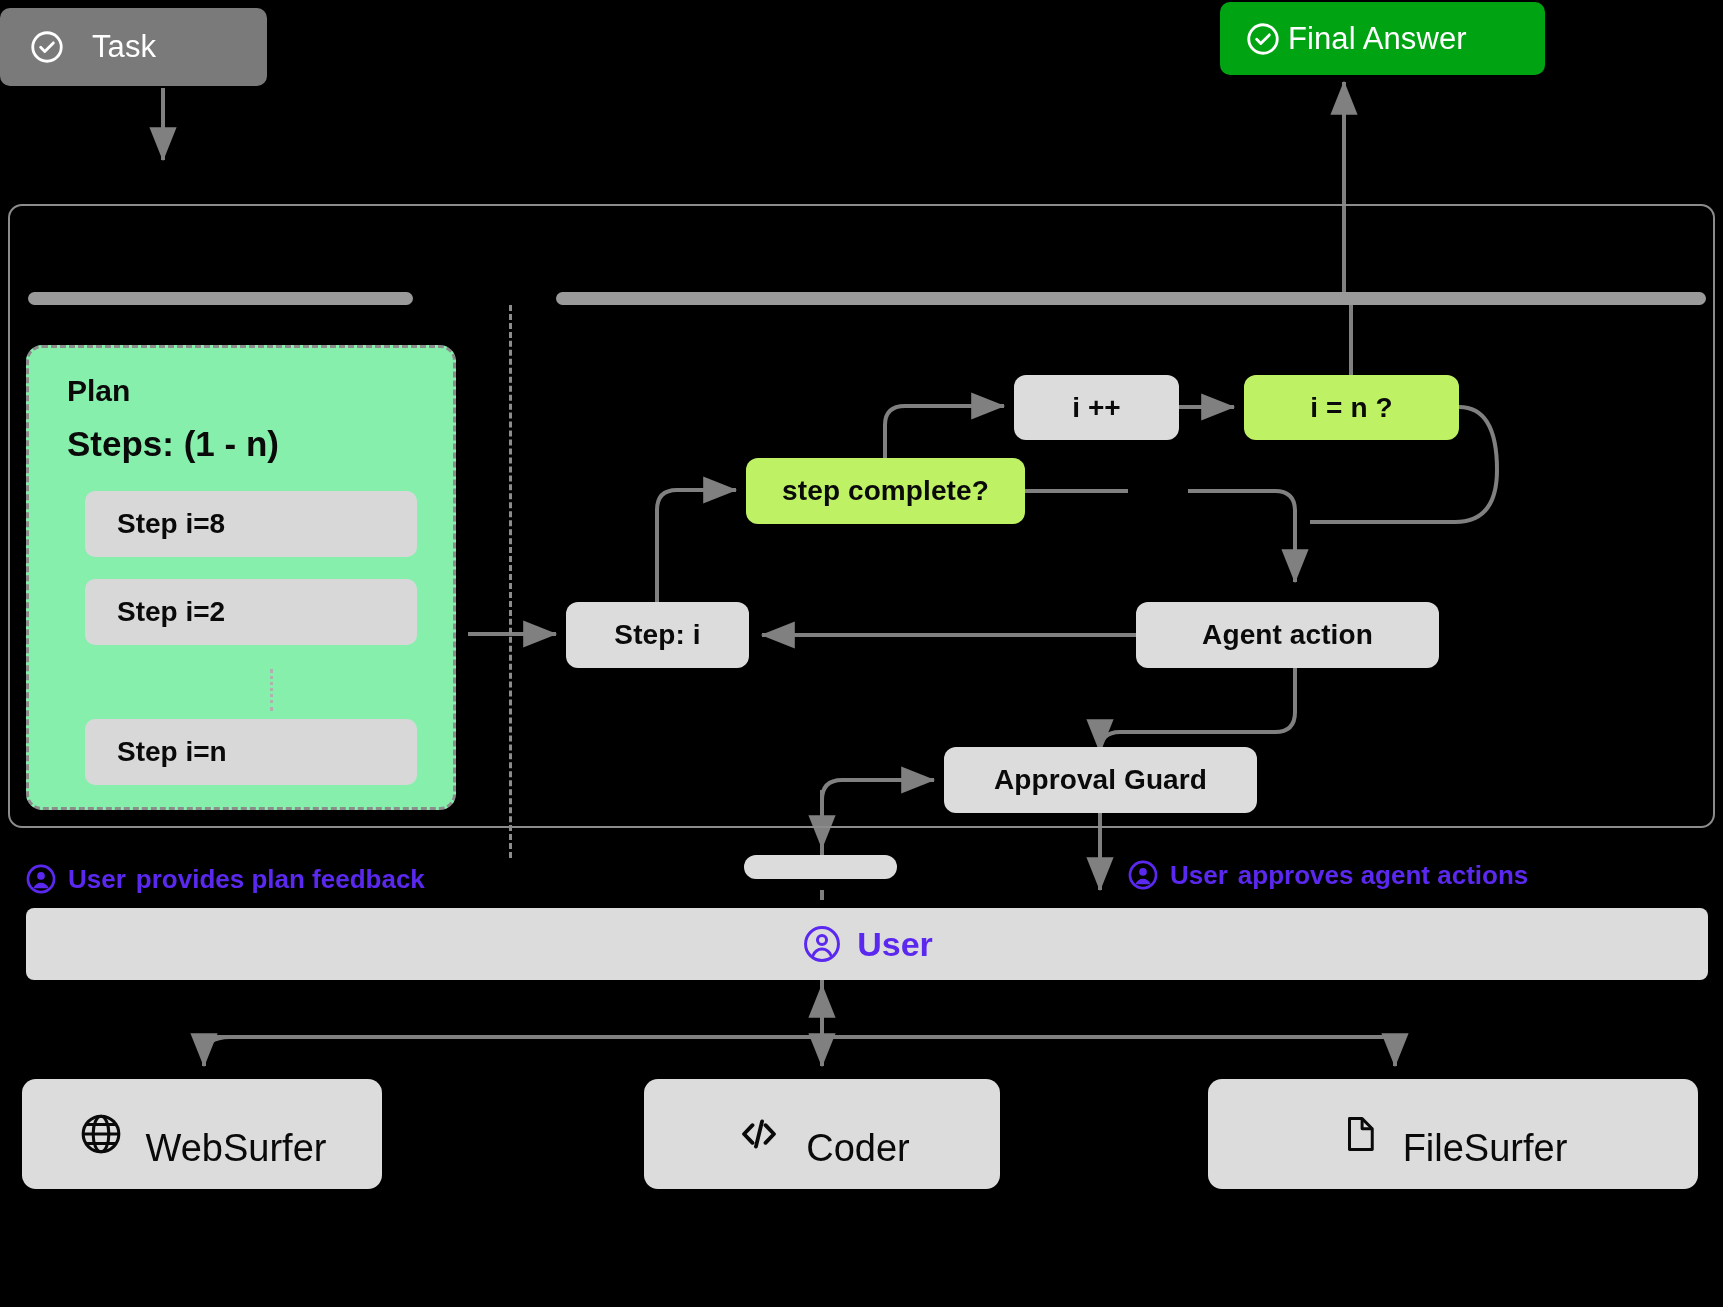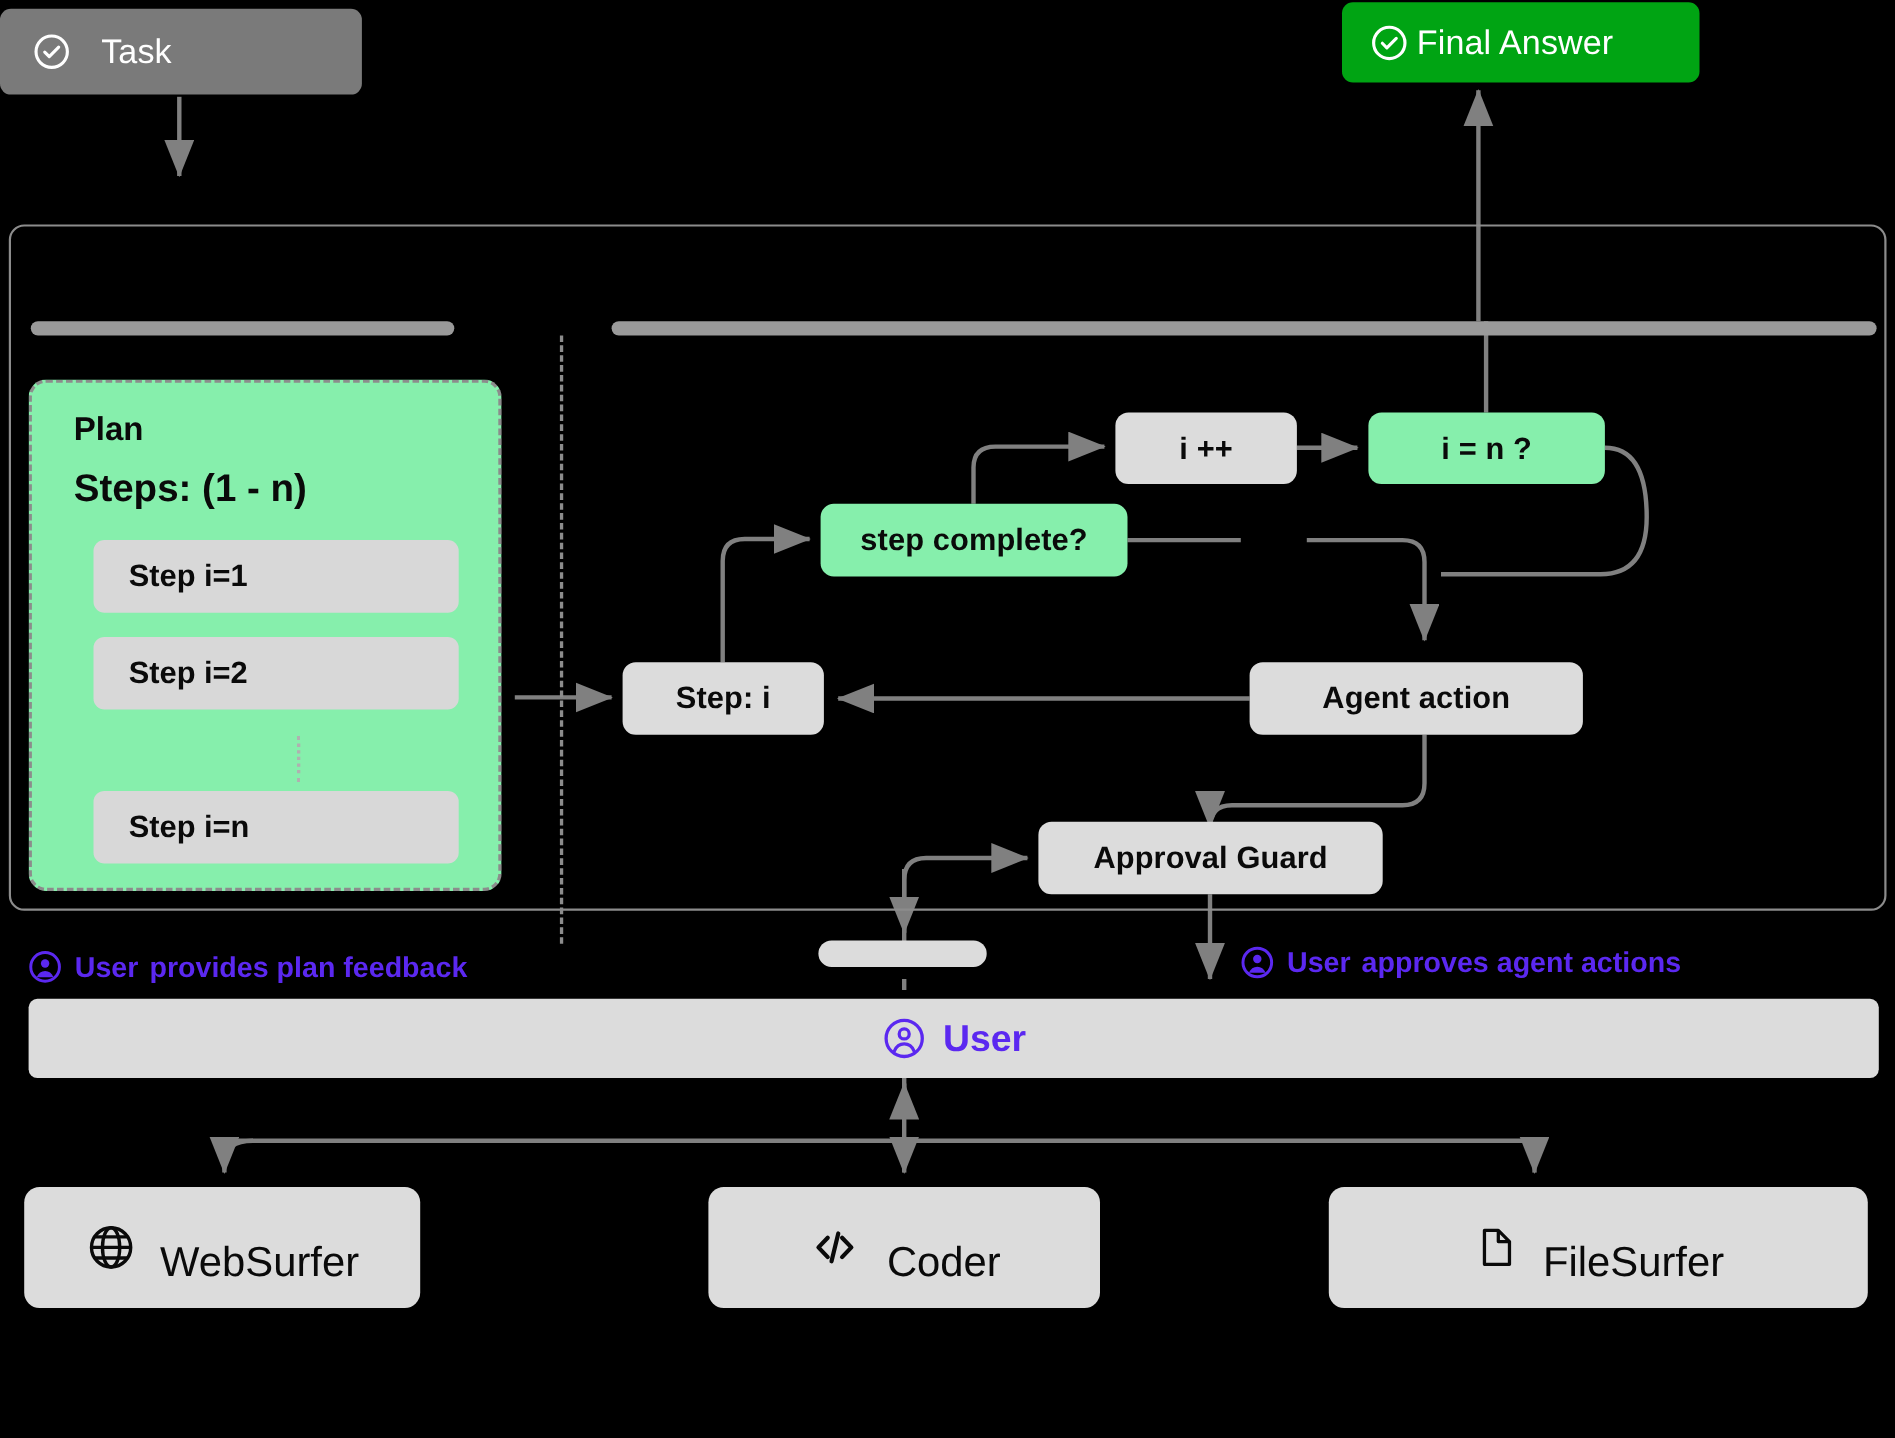--- a/index.html
+++ b/index.html
@@ -5,24 +5,24 @@
   html,body{margin:0;padding:0;background:#000;}
   body{width:1723px;height:1307px;position:relative;overflow:hidden;
        font-family:"Liberation Sans","DejaVu Sans",sans-serif;}
   #stage{position:absolute;left:0;top:0;width:1723px;height:1307px;}
   svg.edges{position:absolute;left:0;top:0;width:1723px;height:1307px;pointer-events:none;}
 
   .node{position:absolute;box-sizing:border-box;display:flex;align-items:center;
         justify-content:center;border-radius:12px;font-weight:700;color:#0a0a0a;
         letter-spacing:.1px;}
   .gray{background:#dcdcdc;}
-  .blue{background:#86efac;}
-
-  
-  #task{left:0px;top:8px;width:329px;height:78px;background:#7a7a7a;color:#fff;
+  .blue{background:#bef264;}
+
+  
+  #task{left:0px;top:8px;width:267px;height:78px;background:#7a7a7a;color:#fff;
         border-radius:10px;font-weight:400;font-size:31px;gap:0;justify-content:flex-start;}
   #task .lbl{margin-left:92px;}
   #task .ico{position:absolute;left:28px;top:50%;transform:translateY(-50%);}
 
   
   #final{left:1180px;top:2px;width:325px;height:73px;background:#00a413;color:#fff;
          border-radius:10px;font-weight:400;font-size:31px;justify-content:flex-start;margin-left:40px;}
   #final .lbl{margin-left:68px;}
   #final .ico{position:absolute;left:24px;top:50%;transform:translateY(-50%);}
 
@@ -162,21 +162,21 @@
 
   <div id="outer"></div>
   <div class="hbar" id="hbar-left"></div>
   <div class="hbar" id="hbar-right"></div>
   <div id="divider"></div>
 
   <div id="plan">
     <div class="ptitle">Plan</div>
     <div class="psub">Steps: (1 - n)</div>
     <div class="stepbox" id="step1">
-      <span>Step i=1</span>
+      <span>Step i=8</span>
     </div>
     <div class="stepbox" id="step2">
       <span>Step i=2</span>
     </div>
     <div id="vdots"></div>
     <div class="stepbox" id="stepn">
       <span>Step i=n</span>
     </div>
   </div>
 

